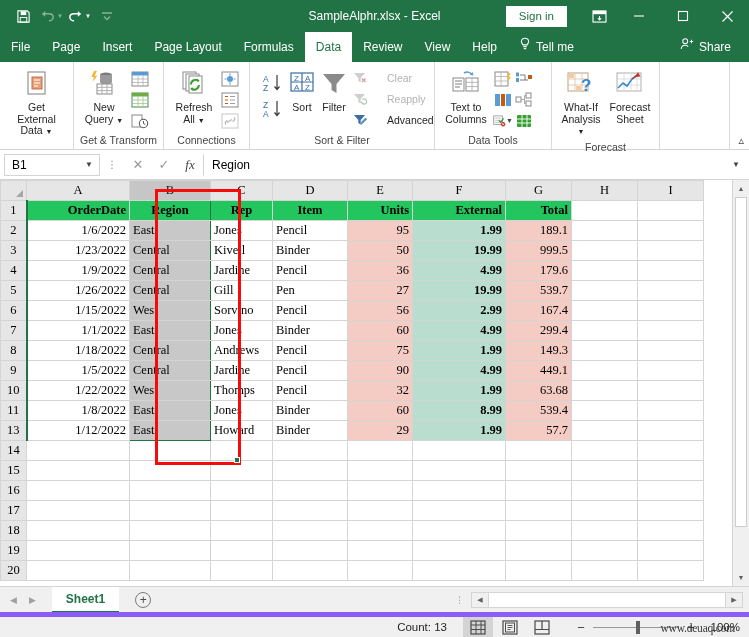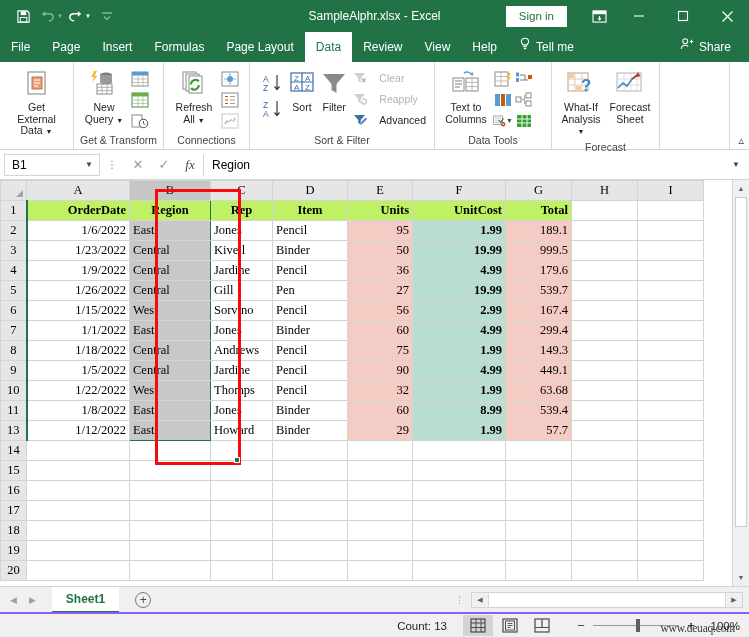--- a/index.html
+++ b/index.html
@@ -101,21 +101,21 @@
     display: flex; flex-direction: column; align-items: center;
     width: 60px; padding: 2px 1px; cursor: default;
   }
   .bigbtn .ico { height: 32px; display: flex; align-items: center; justify-content: center; }
   .bigbtn .lbl {
     font-size: 10.5px; color: #262626; text-align: center;
     line-height: 11.5px; margin-top: 2px;
   }
   .smallcol { display: flex; flex-direction: column; gap: 1px; padding-top: 2px; }
   .smallbtn {
-    display: flex; align-items: center; gap: 12px;
+    display: flex; align-items: center; gap: 20px;
     font-size: 10.5px; color: #262626;
     height: 20px; padding: 0 3px; white-space: nowrap;
   }
   .smallbtn.disabled { color: #b3b3b3; }
   .icongrid { display: flex; flex-direction: column; gap: 2px; padding-top: 3px; }
   .iconbox {
     width: 20px; height: 19px;
     display: flex; align-items: center; justify-content: center;
   }
   .collapse-arrow {
@@ -191,21 +191,21 @@
   th.colhead.sel { background: #c6c6c6; color: #1a1a1a; }
   td.rowhead {
     background: #e6e6e6; border: 1px solid #c4c4c4;
     text-align: center; font-family: "Liberation Sans", sans-serif;
     font-size: 11px; color: #303030; width: 26px;
   }
   td.rowhead.inrange { border-right: 2px solid #217346; }
   td.num { text-align: right; }
   td.txt { text-align: left; }
   .hdrcell {
-    background: #bef264; color: #ffffff;
+    background: #22c55e; color: #ffffff;
     text-align: right; font-weight: bold;
     font-family: "Liberation Serif", serif;
     margin-left: 20px;
   }
   .hdrcell.center { text-align: center; }
   .fill-pink { background: #f4ccc3; }
   .fill-green { background: #b9ddcf; font-weight: bold; }
   .selcol { background: #c8c8c8; }
   .b-left { border-left: 1px solid #217346 !important; }
   .b-top { border-top: 1px solid #217346 !important; }
@@ -269,21 +269,21 @@
   }
   .hsb-arrow {
     width: 16px; display: flex; align-items: center; justify-content: center;
     font-size: 7px; color: #606060; background: #f0f0f0;
   }
   .hsb-track { flex: 1; background: #ffffff; border-left: 1px solid #d4d4d4; border-right: 1px solid #d4d4d4; }
 
   
   .statusbar {
     height: 25px; flex: 0 0 25px;
-    background: #f0f0f0; border-top: 2px solid #8b5cf6;
+    background: #f0f0f0; border-top: 5px solid #8b5cf6;
     display: flex; align-items: center;
     position: relative;
   }
   .st-count {
     margin-left: auto; font-size: 11.5px; color: #262626;
     padding-right: 16px;
   }
   .viewbtns { display: flex; align-items: center; gap: 2px; }
   .viewbtn {
     width: 30px; height: 21px;
@@ -373,22 +373,22 @@
             <path d="M1.5 1.5l10 10M11.5 1.5l-10 10" stroke="#fff" stroke-width="1.2"></path>
           </svg>
       </div>
     </div>
   </div>
 
   <div class="tabbar">
     <div class="tab">File</div>
     <div class="tab">Page</div>
     <div class="tab">Insert</div>
+    <div class="tab">Page Layout</div>
     <div class="tab">Formulas</div>
-    <div class="tab">Page Layout</div>
     <div class="tab active">Data</div>
     <div class="tab">Review</div>
     <div class="tab">View</div>
     <div class="tab">Help</div>
     <div class="tab tellme">
       <span>
         <svg width="12" height="14" viewBox="0 0 12 14">
             <path d="M6 1.2c2.1 0 3.6 1.5 3.6 3.4 0 1.5-1.1 2.3-1.5 3.3H3.9C3.5 6.9 2.4 6.1 2.4 4.6 2.4 2.7 3.9 1.2 6 1.2z" fill="none" stroke="#fff" stroke-width="1.1"></path>
             <path d="M4.3 9.6h3.4M4.8 11.6h2.4" stroke="#fff" stroke-width="1.1"></path>
           </svg>
@@ -733,21 +733,21 @@
             <th class="colhead">H</th>
             <th class="colhead">I</th>
           </tr>
           <tr>
             <td class="rowhead inrange">1</td>
             <td class="hdrcell">OrderDate</td>
             <td class="hdrcell center b-left b-top b-right">Region</td>
             <td class="hdrcell center">Rep</td>
             <td class="hdrcell center">Item</td>
             <td class="hdrcell">Units</td>
-            <td class="hdrcell">UnitCost</td>
+            <td class="hdrcell">External</td>
             <td class="hdrcell">Total</td>
             <td></td>
             <td></td>
           </tr>
           </tbody>
             <tbody id="data-rows">
               <tr>
                 <td class="rowhead inrange">2</td>
                 <td class="num">1/6/2022</td>
                 <td class="txt selcol b-left b-right">East</td>

